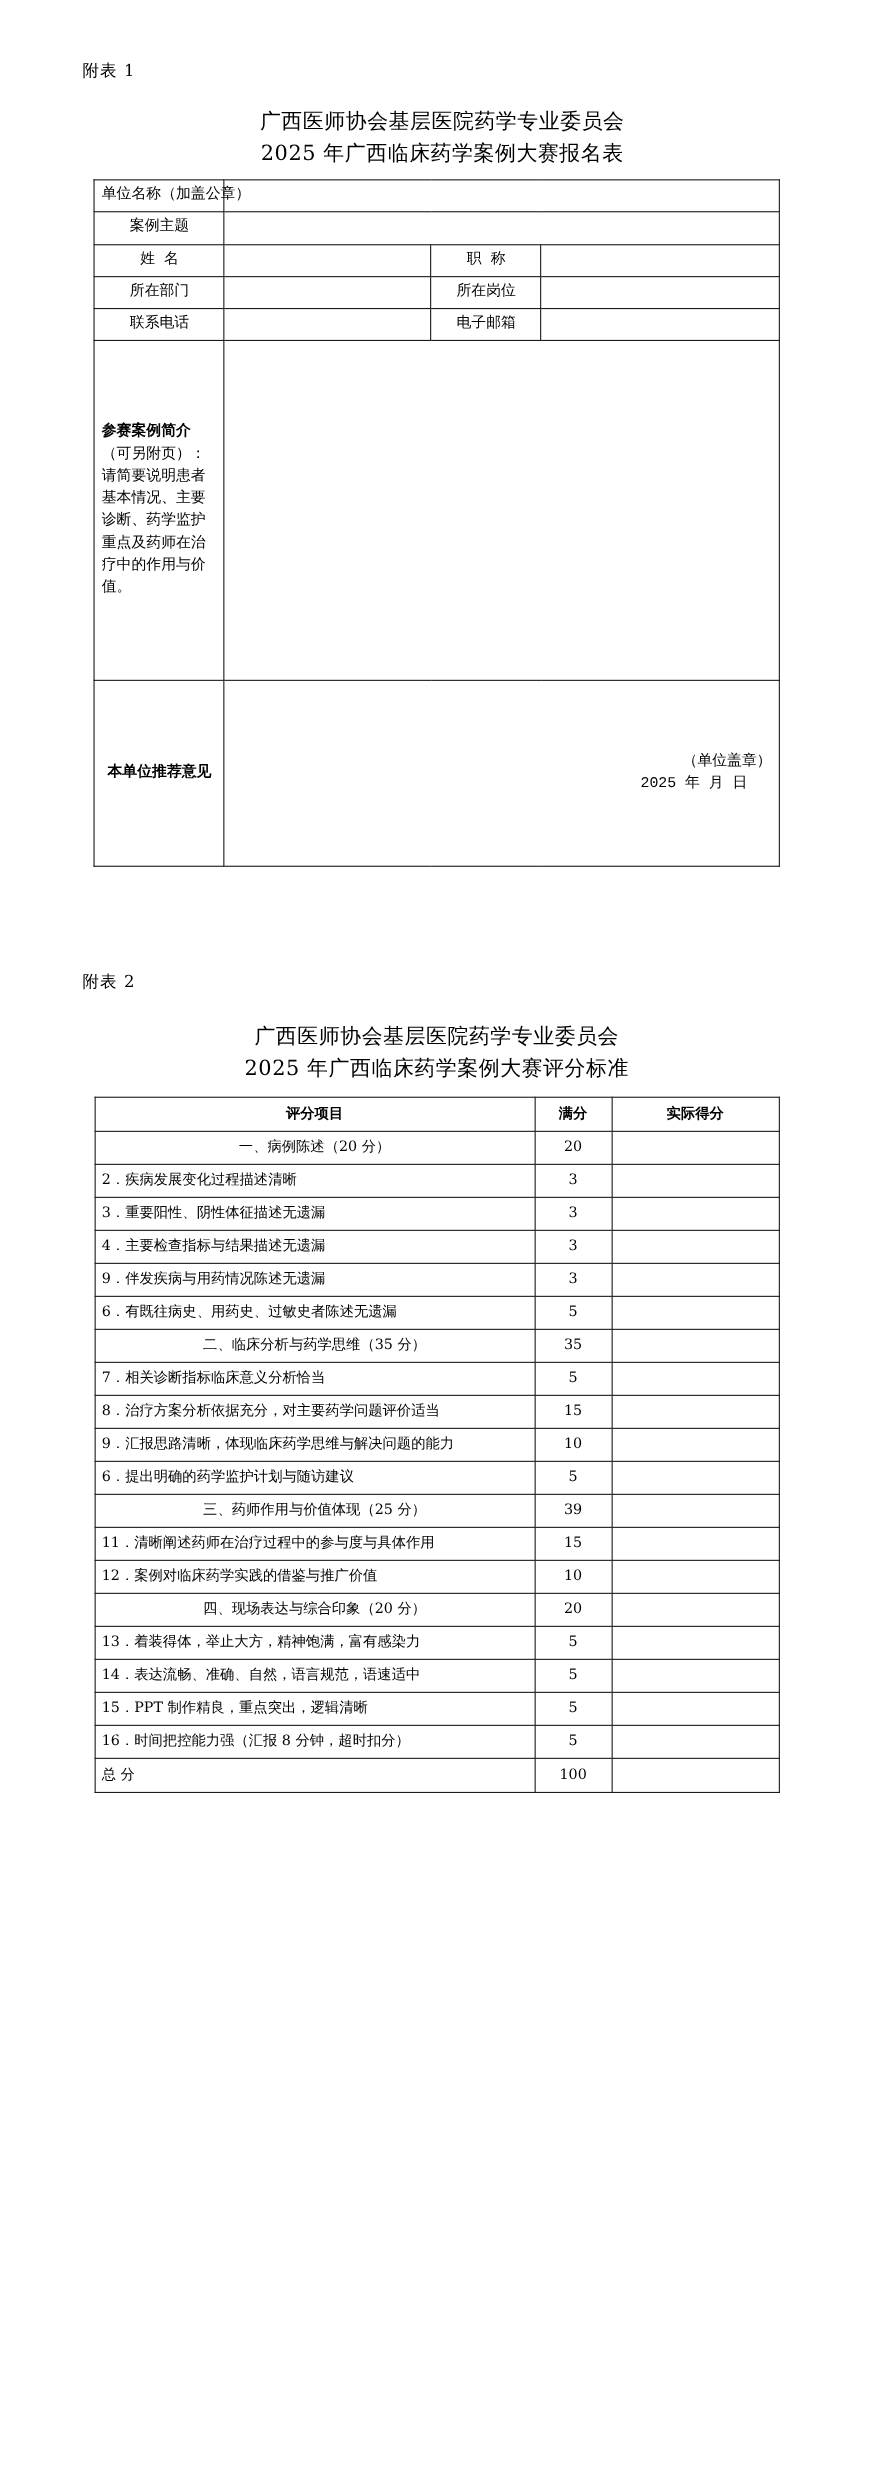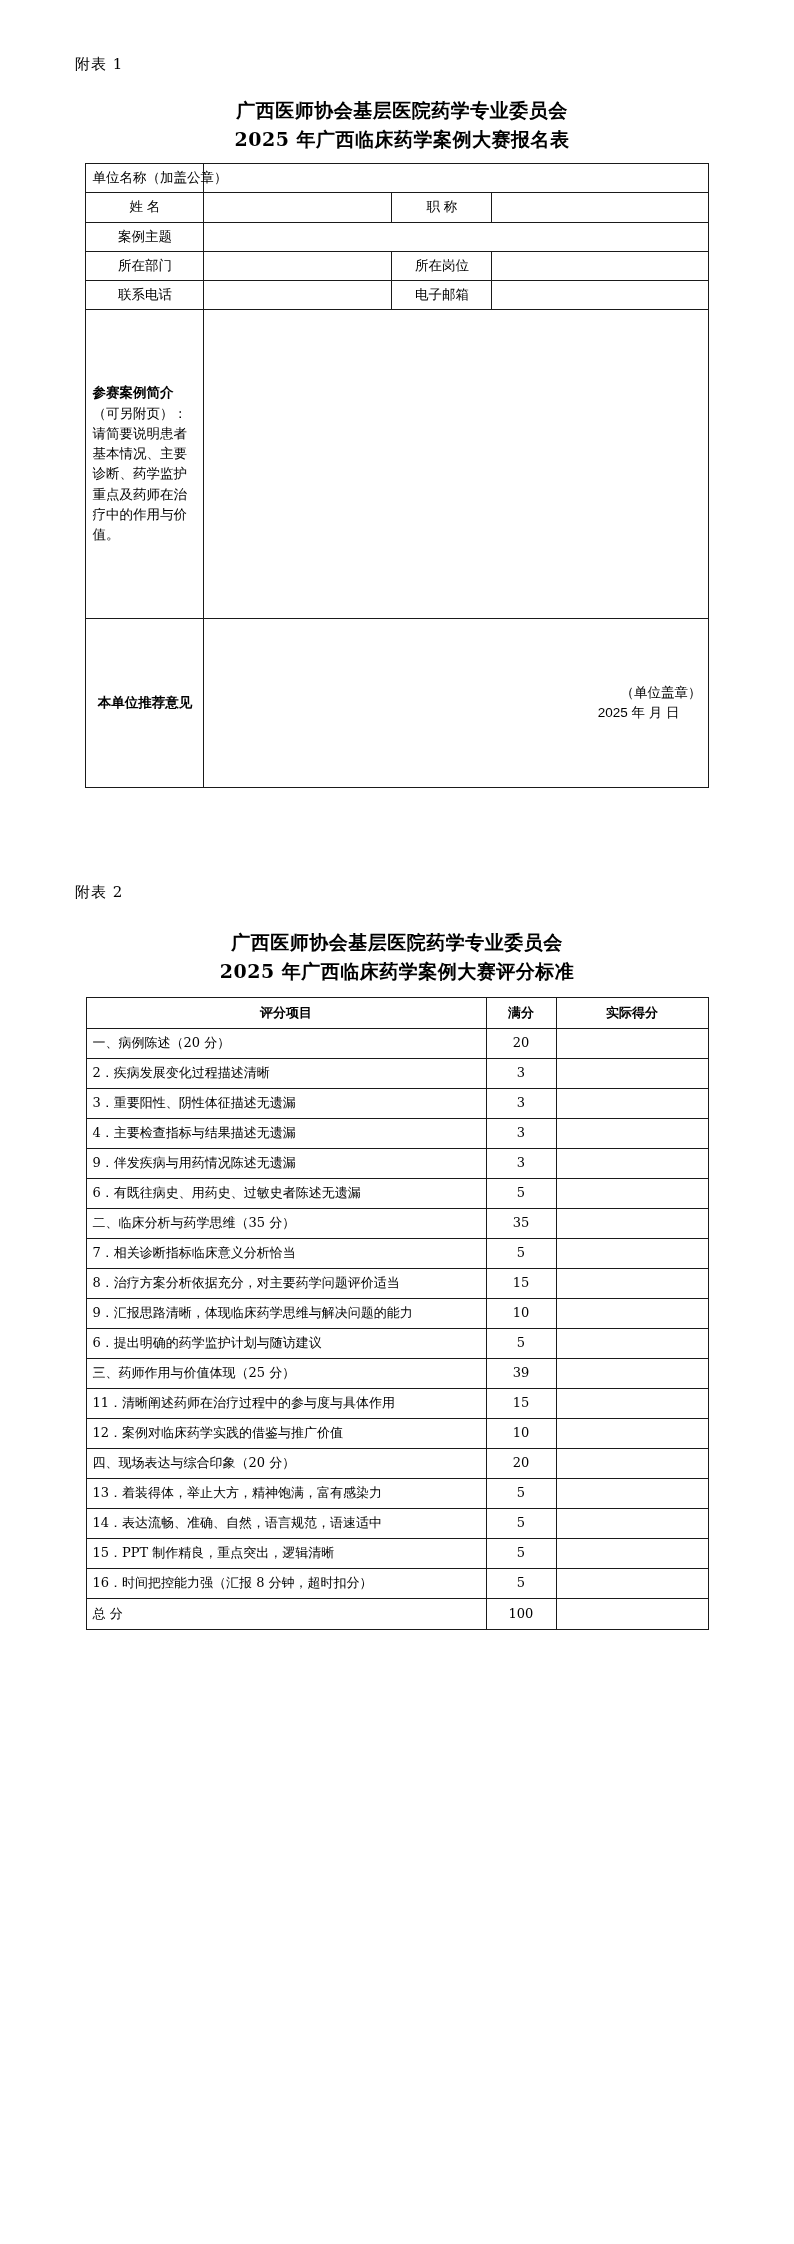--- a/index.html
+++ b/index.html
@@ -22,21 +22,21 @@
   }
 
   
   .attach-label {
     font-size: 15px;
     font-family: "DejaVu Serif", "Liberation Serif", serif;
     letter-spacing: 1px;
   }
   .doc-title {
     text-align: center;
-    font-weight: bold;
+    font-weight: normal;
     font-size: 19px;
     letter-spacing: 0.5px;
     line-height: 1.5;
     font-family: "DejaVu Serif", "Liberation Serif", serif;
   }
 
   
   #section-one {
     padding: 55px 0 0 0;
   }
@@ -50,21 +50,21 @@
     margin: 10px auto 0 auto;
     width: 622px;
     table-layout: fixed;
   }
   table.form-table td {
     border: 1px solid #1a1a1a;
     font-size: 13.5px;
     padding: 4px 6px;
     vertical-align: middle;
     line-height: 1.5;
-    font-family: Liberation Sans, sans-serif;
+    font-family: Liberation Mono, monospace;
   }
   td.label-cell {
     text-align: center;
     white-space: nowrap;
   }
   td.blank-cell { }
   .row-h { height: 25px; }
 
   .intro-cell {
     height: 300px;
@@ -120,21 +120,21 @@
     text-align: center;
     font-weight: bold;
     height: 24px;
   }
   td.item-cell {
     text-align: left;
     padding-left: 9px;
     height: 23px;
   }
   td.group-cell {
-    text-align: left;
+    text-align: center;
     font-weight: bold;
     height: 23px;
   }
   td.num-cell {
     text-align: center;
     height: 23px;
   }
   td.num-cell-bold {
     text-align: center;
     font-weight: bold;
@@ -170,29 +170,29 @@
         <col style="width:216px">
       </colgroup>
       <tbody>
 
         <tr class="row-h">
           <td class="label-cell">单位名称（加盖公章）</td>
           <td class="blank-cell" colspan="3"></td>
         </tr>
 
         <tr class="row-h">
-          <td class="label-cell">姓  名</td>
-          <td class="blank-cell"></td>
-          <td class="label-cell">职  称</td>
-          <td class="blank-cell"></td>
-        </tr>
-
-        <tr class="row-h">
           <td class="label-cell">案例主题</td>
           <td class="blank-cell" colspan="3"></td>
+        </tr>
+
+        <tr class="row-h">
+          <td class="label-cell">姓  名</td>
+          <td class="blank-cell"></td>
+          <td class="label-cell">职  称</td>
+          <td class="blank-cell"></td>
         </tr>
 
         <tr class="row-h">
           <td class="label-cell">所在部门</td>
           <td class="blank-cell"></td>
           <td class="label-cell">所在岗位</td>
           <td class="blank-cell"></td>
         </tr>
 
         <tr class="row-h">

